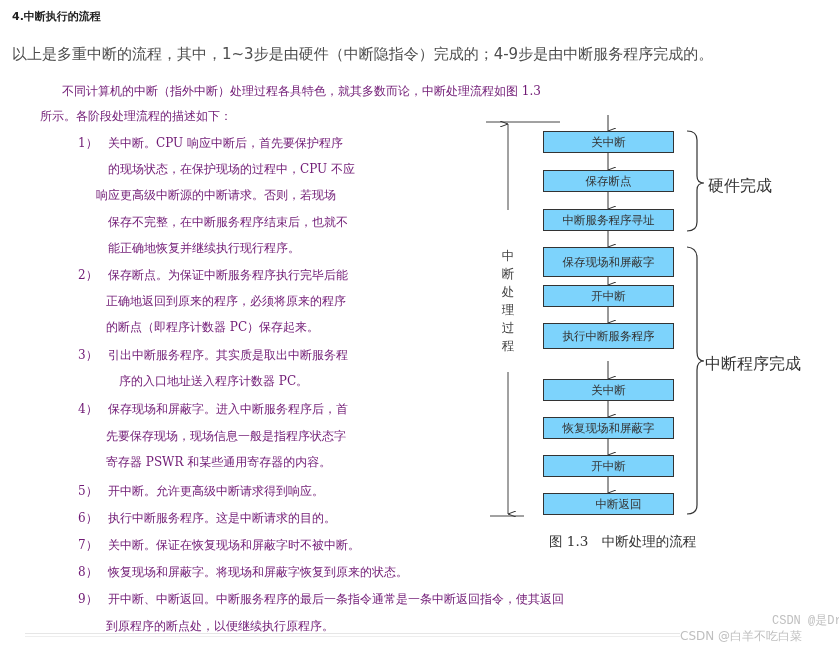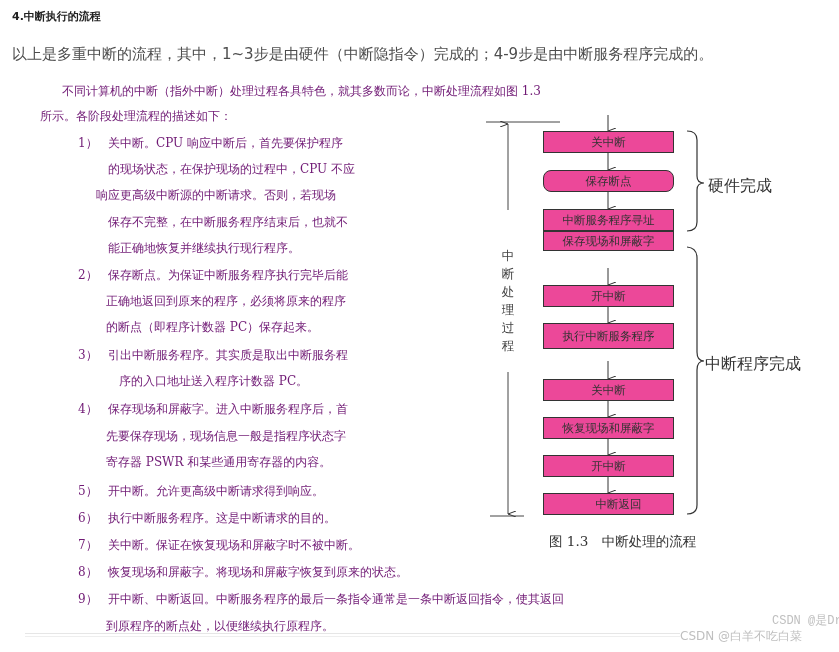--- a/index.html
+++ b/index.html
@@ -1,21 +1,21 @@
 <!DOCTYPE html>
 <html><head>
 <meta charset="utf-8">
 <style>
   html, body { margin:0; padding:0; background:#ffffff; }
   body { width:839px; height:652px; position:relative; overflow:hidden; font-family:"DejaVu Sans", sans-serif; color:#333; }
   .heading { position:absolute; left:12px; top:9px; font-size:11px; font-weight:bold; color:#222; letter-spacing:0px; }
   .intro { position:absolute; left:12px; top:45px; font-size:15px; color:#4d4d4d; white-space:nowrap; }
   .book { font-family:"DejaVu Serif", serif; color:#701a75; font-size:12px; position:absolute; white-space:nowrap; }
   .li-num { display:inline-block; width:30px; }
-  .fc-box { position:absolute; left:543px; width:131px; border:1.3px solid #333; background:#ec4899; box-sizing:border-box;
+  .fc-box { position:absolute; left:543px; width:131px; border:1.3px solid #333; background:#7dd3fc; box-sizing:border-box;
             font-family:Liberation Sans, sans-serif; font-size:11.5px; color:#333; display:flex; align-items:center; justify-content:center; }
   .fc-label { font-family:"DejaVu Serif", serif; font-size:16px; color:#333; position:absolute; white-space:nowrap; }
   .caption { font-family:"DejaVu Serif", serif; font-size:13.5px; color:#333; position:absolute; white-space:nowrap; }
   .vert { position:absolute; font-family:"DejaVu Serif", serif; font-size:12.5px; color:#444; line-height:18px; width:14px; text-align:center; }
   .wm1 { position:absolute; left:735px; top:612px; font-size:12px; color:#bfbfbf; font-family:Liberation Mono, monospace; white-space:nowrap;margin-left:37px; }
   .wm2 { position:absolute; left:680px; top:628px; font-size:12px; color:#bfbfbf; font-family:"DejaVu Sans", sans-serif; white-space:nowrap; }
   .rule { position:absolute; left:25px; top:633px; width:655px; height:2px; border-top:1px solid #e6e6e6; border-bottom:1px solid #eeeeee; }
 </style>
 </head>
 <body>
@@ -76,23 +76,23 @@
       <line x1="508" y1="210" x2="508" y2="124" stroke="#444" stroke-width="1" marker-end="url(#ah)"></line>
       <line x1="508" y1="372" x2="508" y2="514" stroke="#444" stroke-width="1" marker-end="url(#ah)"></line>
       <line x1="490" y1="516" x2="524" y2="516" stroke="#444" stroke-width="1"></line>
 
       <path d="M687,131 Q697,131 697,140 L697,176 Q697,183 704,183 Q697,183 697,190 L697,222 Q697,231 687,231" fill="none" stroke="#333" stroke-width="1.2"></path>
 
       <path d="M687,247 Q697,248 697,258 L697,352 Q697,361 704,361 Q697,361 697,370 L697,505 Q697,514 687,514" fill="none" stroke="#333" stroke-width="1.2"></path>
     </svg>
 
     <div class="fc-box" style="top:131px;height:22px;">关中断</div>
-    <div class="fc-box" style="top:170px;height:22px;border-radius:8px;">保存断点</div>
+    <div class="fc-box" style="top:170px;height:22px;">保存断点</div>
     <div class="fc-box" style="top:209px;height:22px;">中断服务程序寻址</div>
-    <div class="fc-box" style="top:231px;height:20px;">保存现场和屏蔽字</div>
+    <div class="fc-box" style="top:247px;height:30px;">保存现场和屏蔽字</div>
     <div class="fc-box" style="top:285px;height:22px;">开中断</div>
     <div class="fc-box" style="top:323px;height:26px;">执行中断服务程序</div>
     <div class="fc-box" style="top:379px;height:22px;">关中断</div>
     <div class="fc-box" style="top:417px;height:22px;">恢复现场和屏蔽字</div>
     <div class="fc-box" style="top:455px;height:22px;">开中断</div>
     <div class="fc-box" style="top:493px;height:22px;padding-left:20px;">中断返回</div>
 
     <div class="fc-label" style="left:708px;top:176px;">硬件完成</div>
     <div class="fc-label" style="left:705px;top:354px;">中断程序完成</div>
     <div class="vert" style="left:501px;top:247px;">中断处理过程</div>

